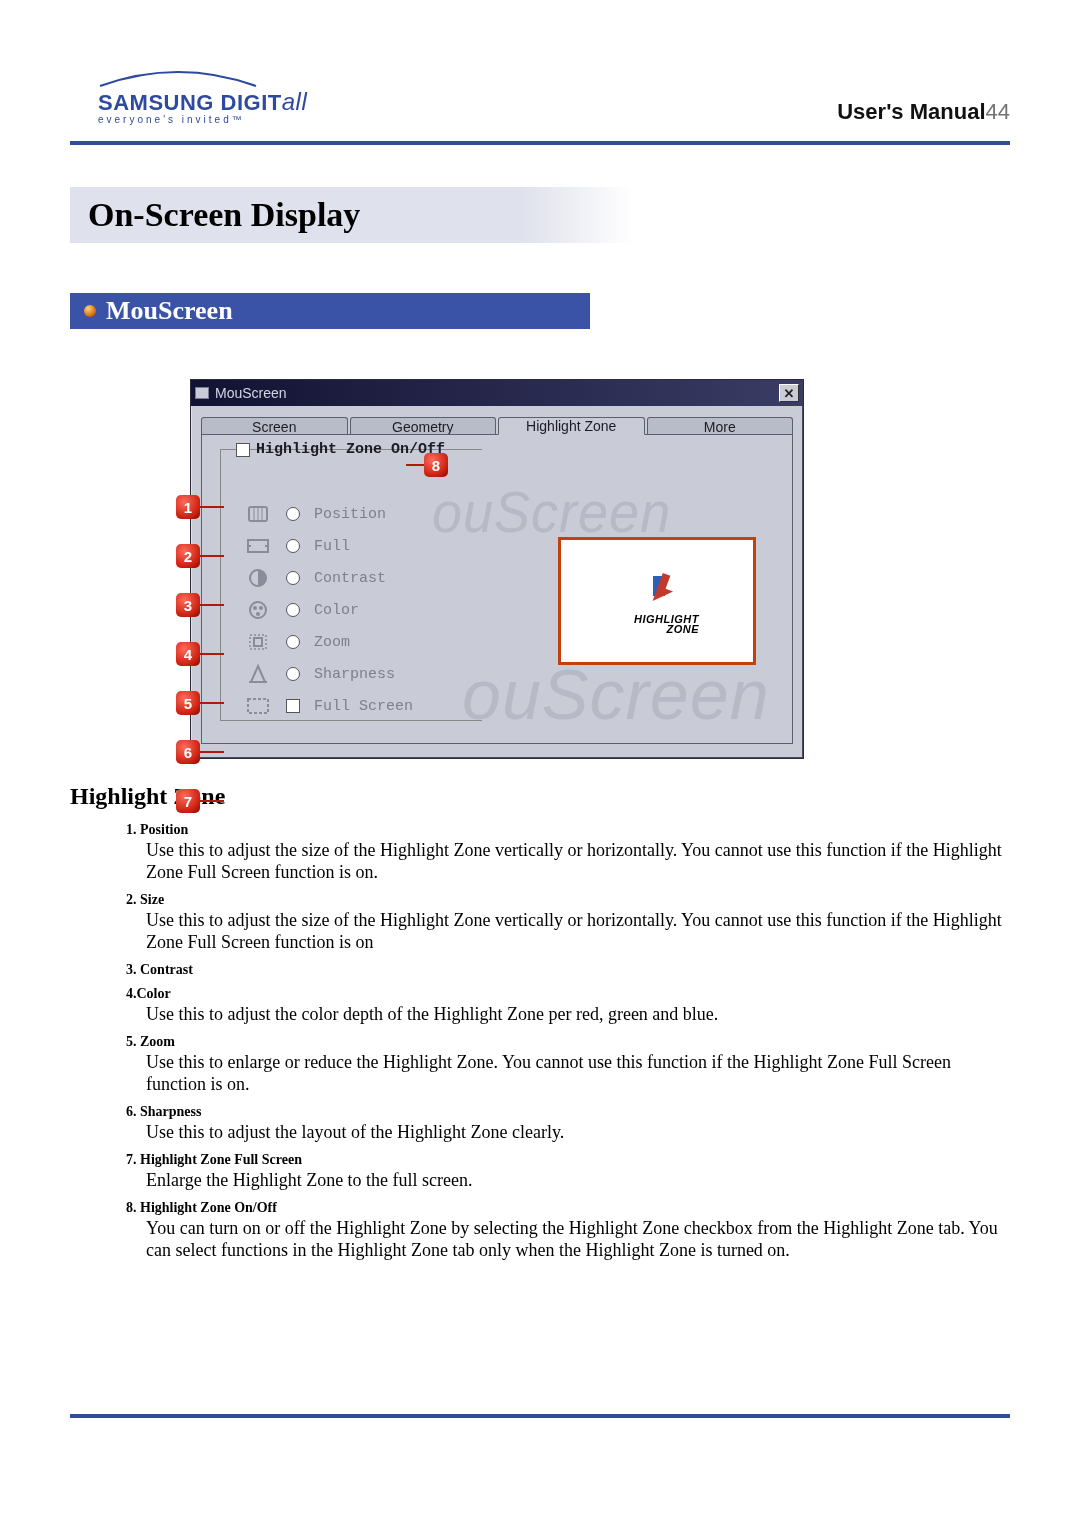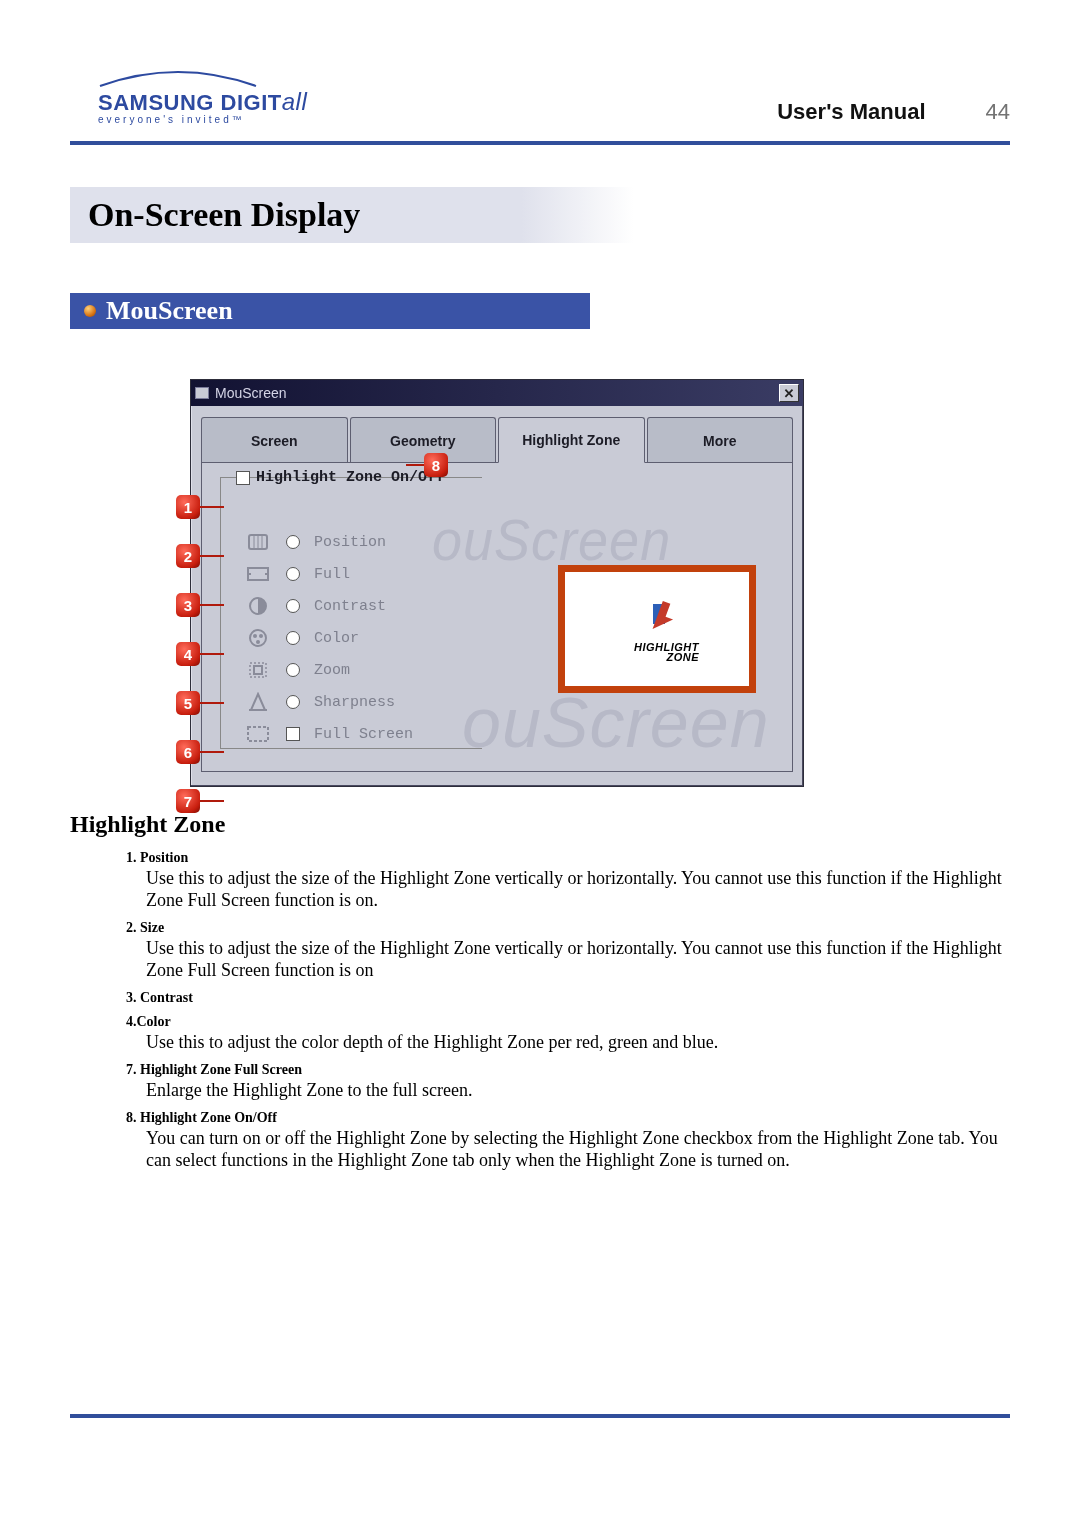--- a/index.html
+++ b/index.html
@@ -39,21 +39,20 @@
   .logo-main .ital { font-style: italic; font-weight: normal; font-size: 24px; }
   .logo-tag {
     font-size: 10px;
     letter-spacing: 3px;
     color: #2d4aa0;
     margin-top: -2px;
   }
   .header-right {
     display: flex;
     align-items: flex-start;
-    gap: 60px;
     font-family: "Helvetica Neue", Arial, sans-serif;
   }
   .header-title { font-weight: bold; font-size: 22px; color: #111; }
   .header-page { font-size: 22px; color: #737373; }
   .hr-thick {
     border: none;
     border-top: 4px solid #314e9b;
     margin-top: 6px;
   }
   .section-banner {
@@ -135,30 +134,30 @@
   }
   .tabs {
     display: flex;
     gap: 2px;
     padding: 10px 10px 0 10px;
     font-family: Tahoma, Arial, sans-serif;
     font-size: 14px;
   }
   .tab {
     flex: 1;
-    height: 46px;
+    height: 18px;
     background: #b8bcc8;
     border: 1px solid #5d5e70;
     border-bottom: none;
     border-radius: 3px 3px 0 0;
     display: flex;
     align-items: center;
     justify-content: center;
     color: #1c1c26;
-    font-weight: bold;
+    font-weight: normal;
     position: relative;
     top: 1px;
     text-align: center;
   }
   .tab.active {
     background: #c9cbd6;
     border-bottom: 1px solid #c9cbd6;
     z-index: 2;
   }
   .tab-body {
@@ -225,21 +224,21 @@
     border: 1px solid #555;
     background: #fff;
   }
   .preview {
     position: absolute;
     top: 102px;
     right: 36px;
     width: 198px;
     height: 128px;
     background: #fff;
-    border: 7px solid #c2410c;
+    border: 3px solid #c2410c;
     display: flex;
     align-items: center;
     justify-content: center;
     flex-direction: column;
     gap: 2px;
   }
   .preview-icon {
     width: 44px; height: 44px;
   }
   .preview .label {
@@ -489,20 +488,28 @@
           <div class="item-body">Use this to adjust the size of the Highlight Zone vertically or horizontally. You cannot use this function if the Highlight Zone Full Screen function is on</div>
         </div>
         <div class="item">
           <div class="item-title">3. Contrast</div>
         </div>
         <div class="item">
           <div class="item-title">4.Color</div>
           <div class="item-body">Use this to adjust the color depth of the Highlight Zone per red, green and blue.</div>
         </div>
         <div class="item">
+          <div class="item-title">5. Zoom</div>
+          <div class="item-body">Use this to enlarge or reduce the Highlight Zone. You cannot use this function if the Highlight Zone Full Screen function is on.</div>
+        </div>
+        <div class="item">
+          <div class="item-title">6. Sharpness</div>
+          <div class="item-body">Use this to adjust the layout of the Highlight Zone clearly.</div>
+        </div>
+        <div class="item">
           <div class="item-title">7. Highlight Zone Full Screen</div>
           <div class="item-body">Enlarge the Highlight Zone to the full screen.</div>
         </div>
         <div class="item">
           <div class="item-title">8. Highlight Zone On/Off</div>
           <div class="item-body">You can turn on or off the Highlight Zone by selecting the Highlight Zone checkbox from the Highlight Zone tab. You can select functions in the Highlight Zone tab only when the Highlight Zone is turned on.</div>
         </div>
       </div>
   </div>
 </div>

